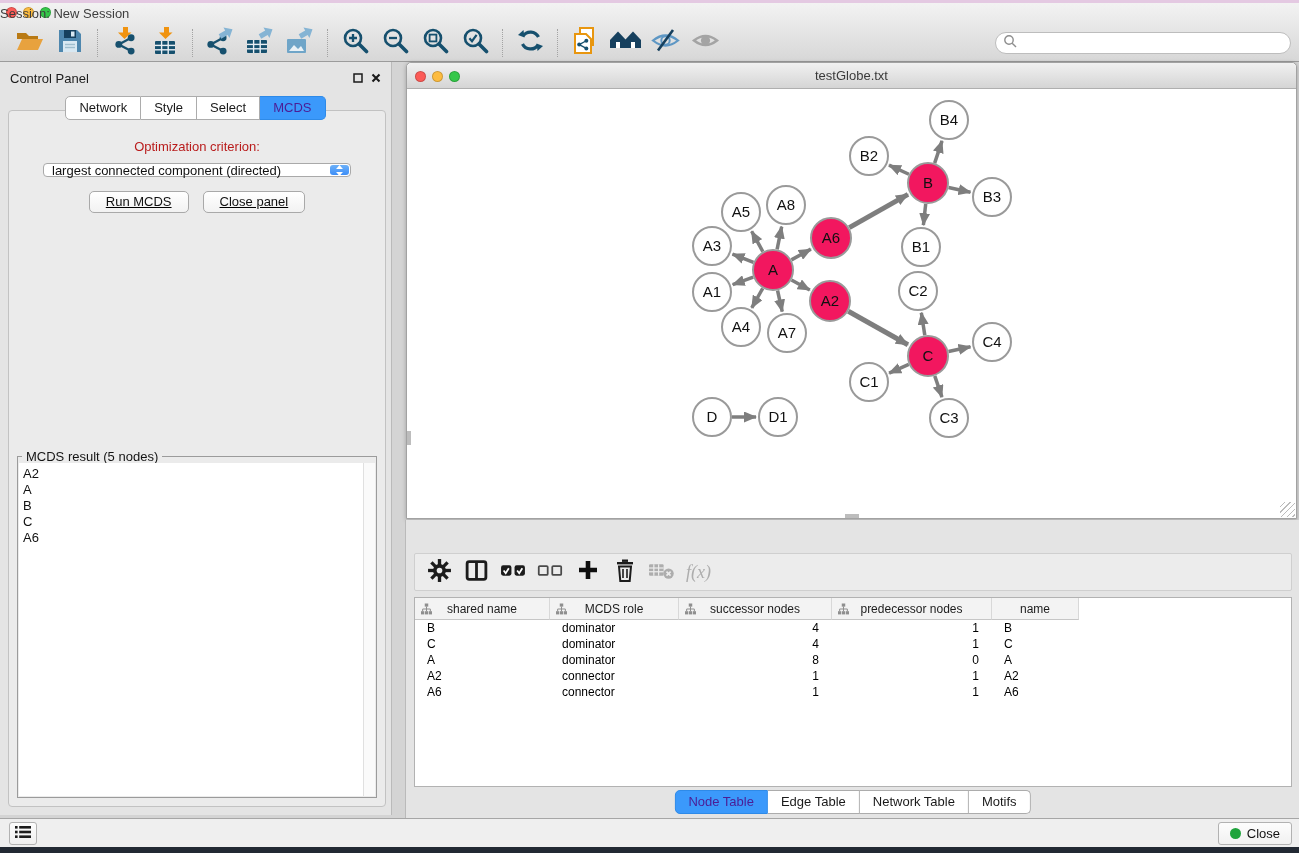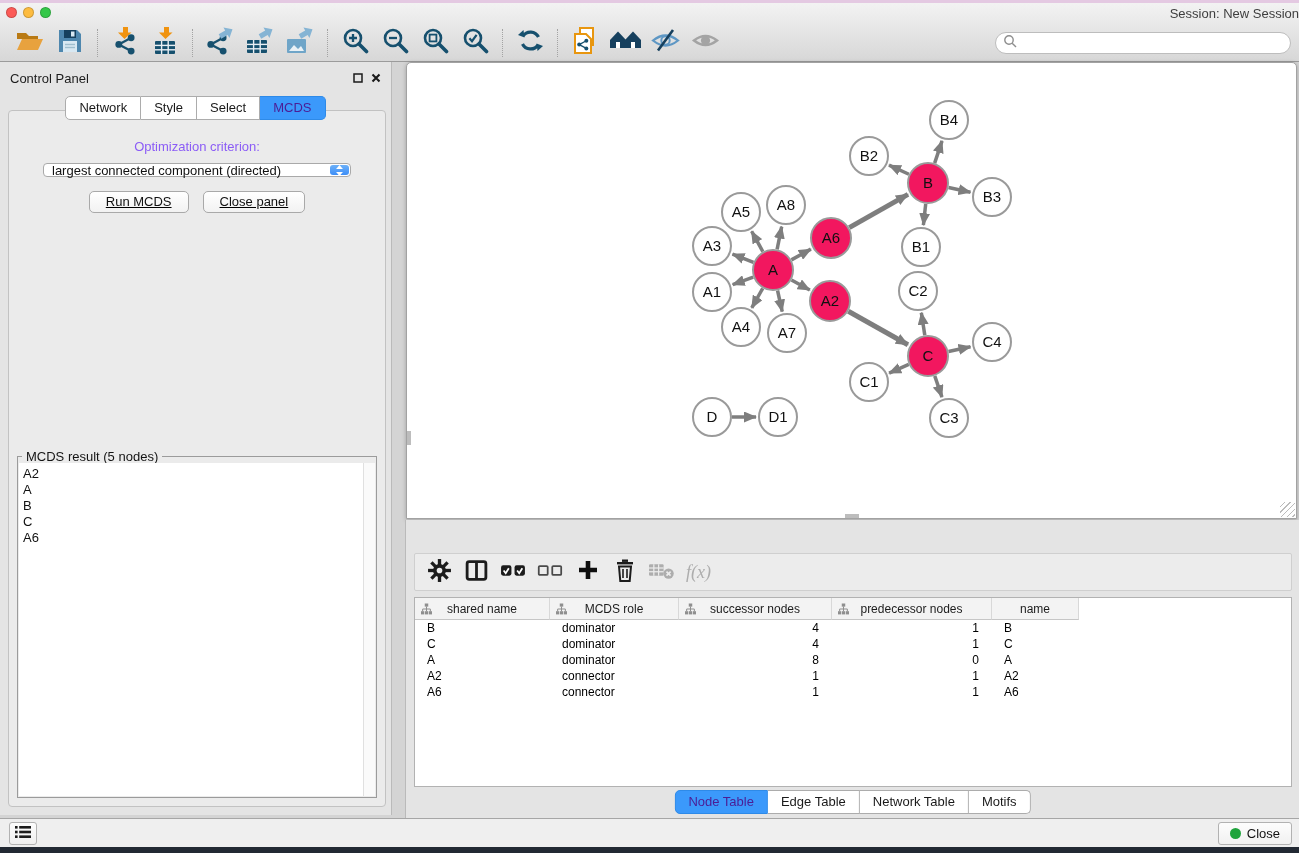--- a/index.html
+++ b/index.html
@@ -14,21 +14,21 @@
   
   .top-strip { position:absolute; top:0; left:0; right:0; height:3px; background:#E4C9E2; z-index:5;}
   .chrome {
     position:absolute; top:0; left:0; right:0; height:62px;
     background: linear-gradient(#F4F4F4, #D7D7D7);
     border-bottom:1px solid #9B9B9B;
   }
   .traffic { position:absolute; display:flex; gap:6px; }
   .traffic .dot { width:11px; height:11px; border-radius:50%; border:0.5px solid rgba(0,0,0,.18); }
   .dot.red { background:#FC5B57; } .dot.yellow { background:#FDBC40; } .dot.green { background:#34C749; }
-  .win-title { position:absolute; top:6px; left:0; right:0; text-align:right; font-size:13px; color:#3E3E3E; }
+  .win-title { position:absolute; top:6px; left:0; right:0; text-align:left; font-size:13px; color:#3E3E3E; }
   .toolbar { position:absolute; top:25px; left:10px; right:8px; height:35px; display:flex; align-items:center; }
   .toolbar-btn { width:40px; height:33px; display:flex; align-items:center; justify-content:center; border-radius:4px; }
   .toolbar-btn.disabled { opacity:.9; }
   .tb-sep { width:1px; height:28px; border-left:1px dotted #A3A3A3; margin:0 7px; }
   .search-field {
     margin-left:auto; width:296px; height:22px; background:#FFF;
     border:1px solid #BDBDBD; border-radius:12px; display:flex; align-items:center; padding-left:7px;
   }
   .search-field input { border:none; outline:none; background:transparent; font-size:12px; width:250px; margin-left:5px; font-family:"Liberation Sans",sans-serif; }
 
@@ -42,21 +42,21 @@
   .pw-btn { position:absolute; top:10px; width:12px; height:12px; display:flex; align-items:center; justify-content:center; }
   .cp-tabs { position:absolute; top:34px; left:0; width:100%; display:flex; justify-content:center; z-index:2; }
   .seg-tab { background:#FFF; border:1px solid #ACACAC; border-left:none; padding:3px 13px 4px; font-size:13px; color:#1A1A1A; white-space:nowrap; }
   .seg-tab:first-child { border-left:1px solid #ACACAC; border-radius:5px 0 0 5px; }
   .seg-tab:last-child { border-radius:0 5px 5px 0; }
   .seg-tab.active { background:#3B99FB; border-color:#2E8AE8; color:#4c1d95; }
   .cp-body {
     position:absolute; left:8px; top:48px; width:378px; bottom:8px;
     background:#EBEBEB; border:1px solid #C2C2C2; border-radius:4px;
   }
-  .criterion-label { margin-top:28px; text-align:center; font-size:13px; color:#8b5cf6; }
+  .criterion-label { margin-top:28px; text-align:center; font-size:13px; color:#b91c1c; }
   .dropdown {
     position:relative; margin:9px auto 0; width:308px; height:14px; background:#FFF;
     border:1px solid #A9A9A9; border-radius:4px; display:flex; align-items:center;
   }
   .dropdown .dd-text { font-size:13px; color:#111; padding-left:8px; white-space:nowrap; }
   .dd-stepper {
     position:absolute; right:1px; top:1px; bottom:1px; width:19px; border-radius:3px;
     background:linear-gradient(#6CB1F9,#3D8EF7); display:flex; align-items:center; justify-content:center;
   }
   .btn-row { display:flex; justify-content:center; gap:14px; margin-top:14px;text-decoration:underline; }
@@ -380,20 +380,28 @@
           <li class="result-item">B</li>
           <li class="result-item">C</li>
           <li class="result-item">A6</li>
         </ul>
       <div class="result-scroll"></div>
     </div>
   </div>
 </div>
 
 <div class="net-window">
+  <div class="net-titlebar">
+    <div class="traffic" style="left:8px; top:8px;">
+      <span class="dot red"></span>
+      <span class="dot yellow"></span>
+      <span class="dot green"></span>
+    </div>
+    <div class="net-title">testGlobe.txt</div>
+  </div>
   <div class="net-body">
     <svg id="graph-svg" width="889" height="429">
         <defs>
           <marker id="arr" markerUnits="userSpaceOnUse" markerWidth="13" markerHeight="11" refX="12" refY="5.5" orient="auto">
             <path d="M0 0 L13 5.5 L0 11 Z" fill="#7E7E7E"></path>
           </marker>
         </defs>
         <line x1="355.855375798862" y1="162.61286863543734" x2="344.6277015440494" y2="142.26270904858947" stroke="#7E7E7E" stroke-width="3.5" marker-end="url(#arr)"></line>
         <line x1="370.11843883790186" y1="160.4078058104907" x2="374.68544502695994" y2="137.57277486520024" stroke="#7E7E7E" stroke-width="3.5" marker-end="url(#arr)"></line>
         <line x1="346.4581150143549" y1="173.31138951384457" x2="325.47245093734244" y2="165.05473479501998" stroke="#7E7E7E" stroke-width="3.5" marker-end="url(#arr)"></line>

